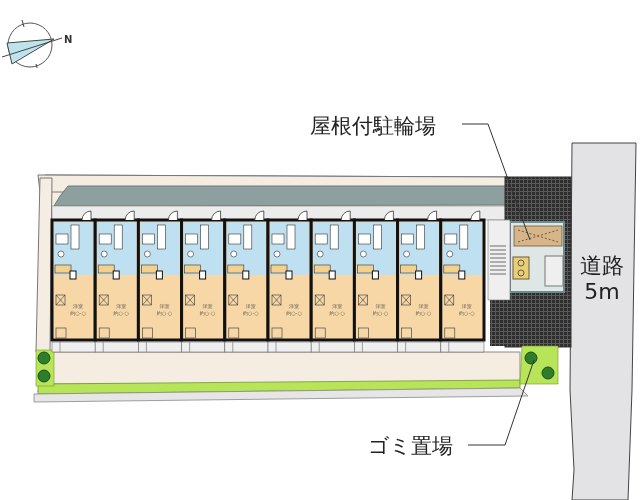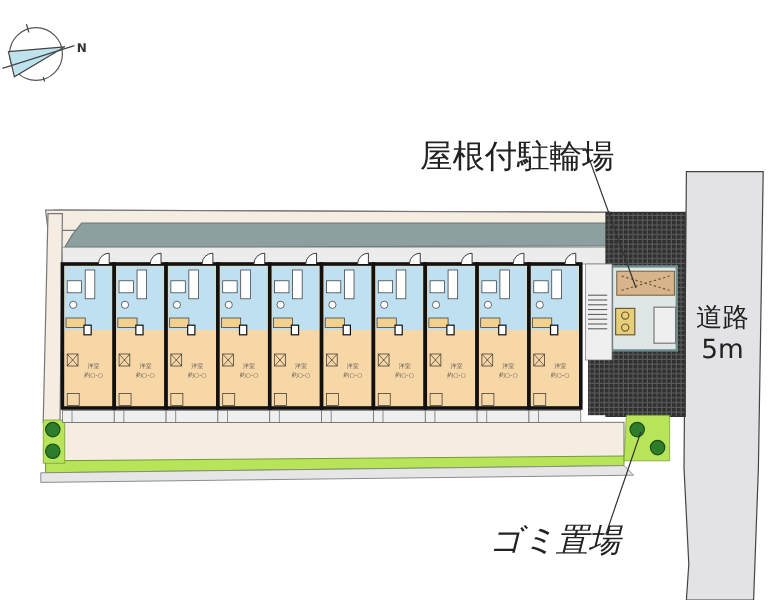--- a/index.html
+++ b/index.html
@@ -1,19 +1,19 @@
 <!DOCTYPE html>
 <html><head>
 <meta charset="utf-8">
 <style>
   html, body { margin:0; padding:0; }
   body { width:640px; height:500px; background:#ffffff; position:relative; overflow:hidden;
          font-family:"DejaVu Sans", "Liberation Sans", sans-serif; }
   .abs { position:absolute; }
-  .label { font-size:27px; color:#222; letter-spacing:0px; white-space:nowrap;margin-left:40px; }
+  .label { font-size:21px; color:#222; letter-spacing:0px; white-space:nowrap; }
   .road-label { font-size:22px; color:#222; text-align:center; line-height:26px; }
   .unit-label { font-size:5px; color:#555; text-align:center; line-height:7px; }
 </style>
 </head>
 <body>
 
 <div class="abs" style="left:0;top:8px;width:80px;height:60px;">
   <svg width="80" height="60">
     <circle cx="30" cy="37" r="22" fill="none" stroke="#555" stroke-width="1"></circle>
     <polygon points="7,35 54,31 12,56" fill="#bfe3ec" stroke="#444" stroke-width="1"></polygon>
@@ -222,21 +222,21 @@
       <rect x="444.8" y="328" width="10" height="10" fill="none" stroke="#333" stroke-width="0.6"></rect>
       <rect x="440.8" y="342" width="43.2" height="10" fill="#efefef" stroke="#666" stroke-width="0.6"></rect>
       <line x1="448.8" y1="342" x2="448.8" y2="352" stroke="#666" stroke-width="0.6"></line>
     </g>
 
   <polyline points="462,124 488,124 530,240" fill="none" stroke="#333" stroke-width="1"></polyline>
   <polyline points="468,445 505,445 534,360" fill="none" stroke="#333" stroke-width="1"></polyline>
 </svg>
 
 <div class="abs label" style="left:310px;top:112px;">屋根付駐輪場</div>
-<div class="abs label" style="left:368px;top:432px;font-style:italic;">ゴミ置場</div>
+<div class="abs label" style="left:368px;top:432px;">ゴミ置場</div>
 <div class="abs road-label" style="left:572px;top:253px;width:60px;">
   <div>道路</div>
   <div>5m</div>
 </div>
 
 <div id="unit-labels">
     <div class="abs unit-label" style="left: 66px; top: 303px; width: 24px;">
       <div>洋室</div>
       <div>約○-○</div>
     </div>

